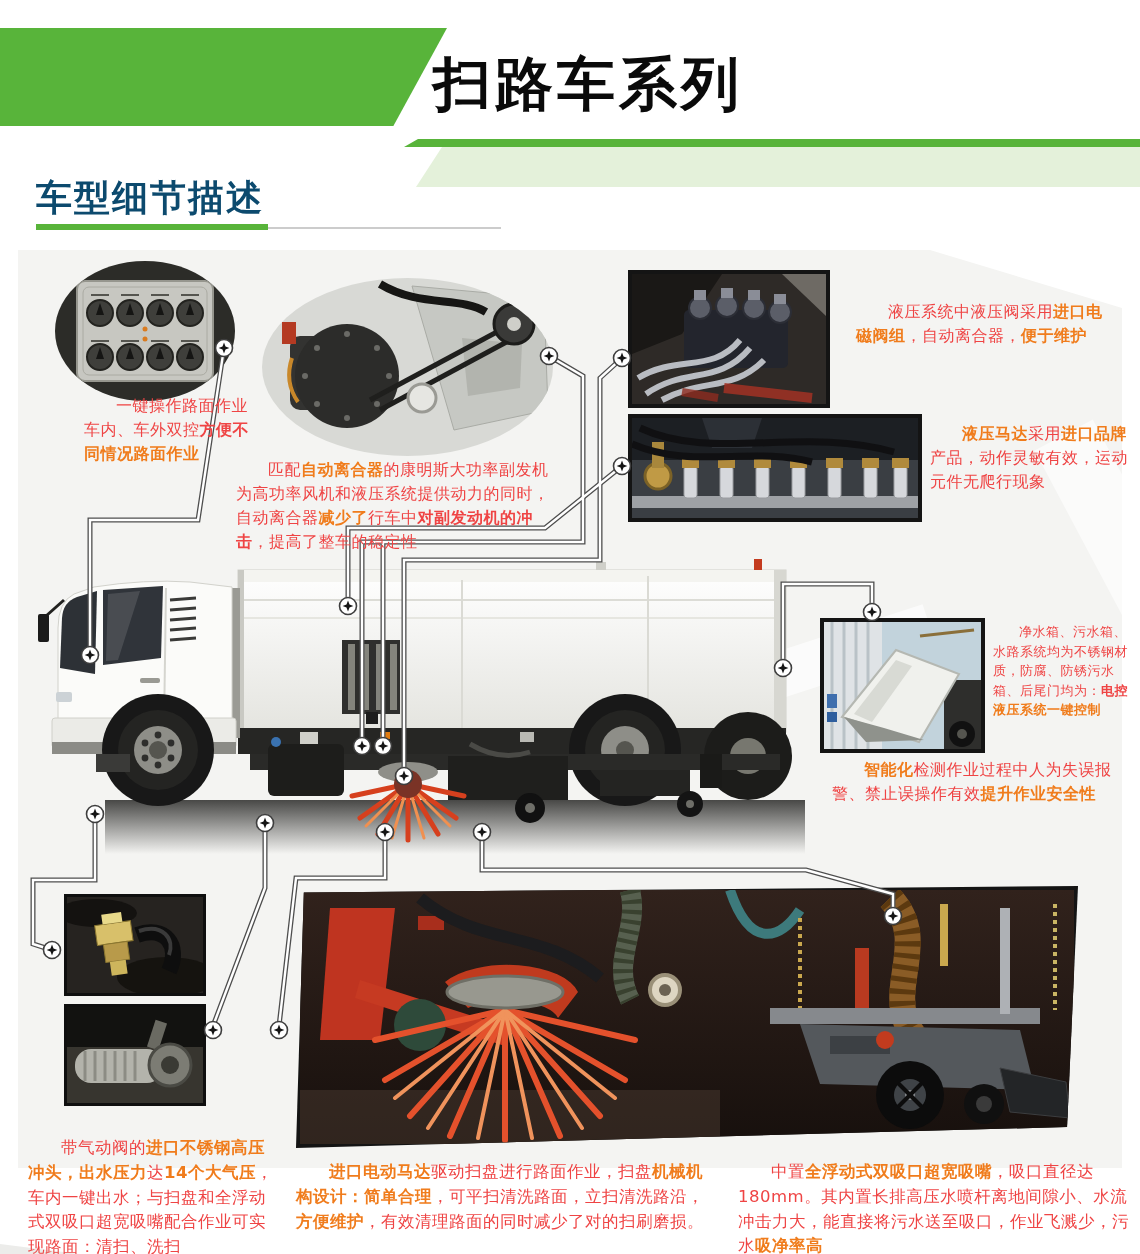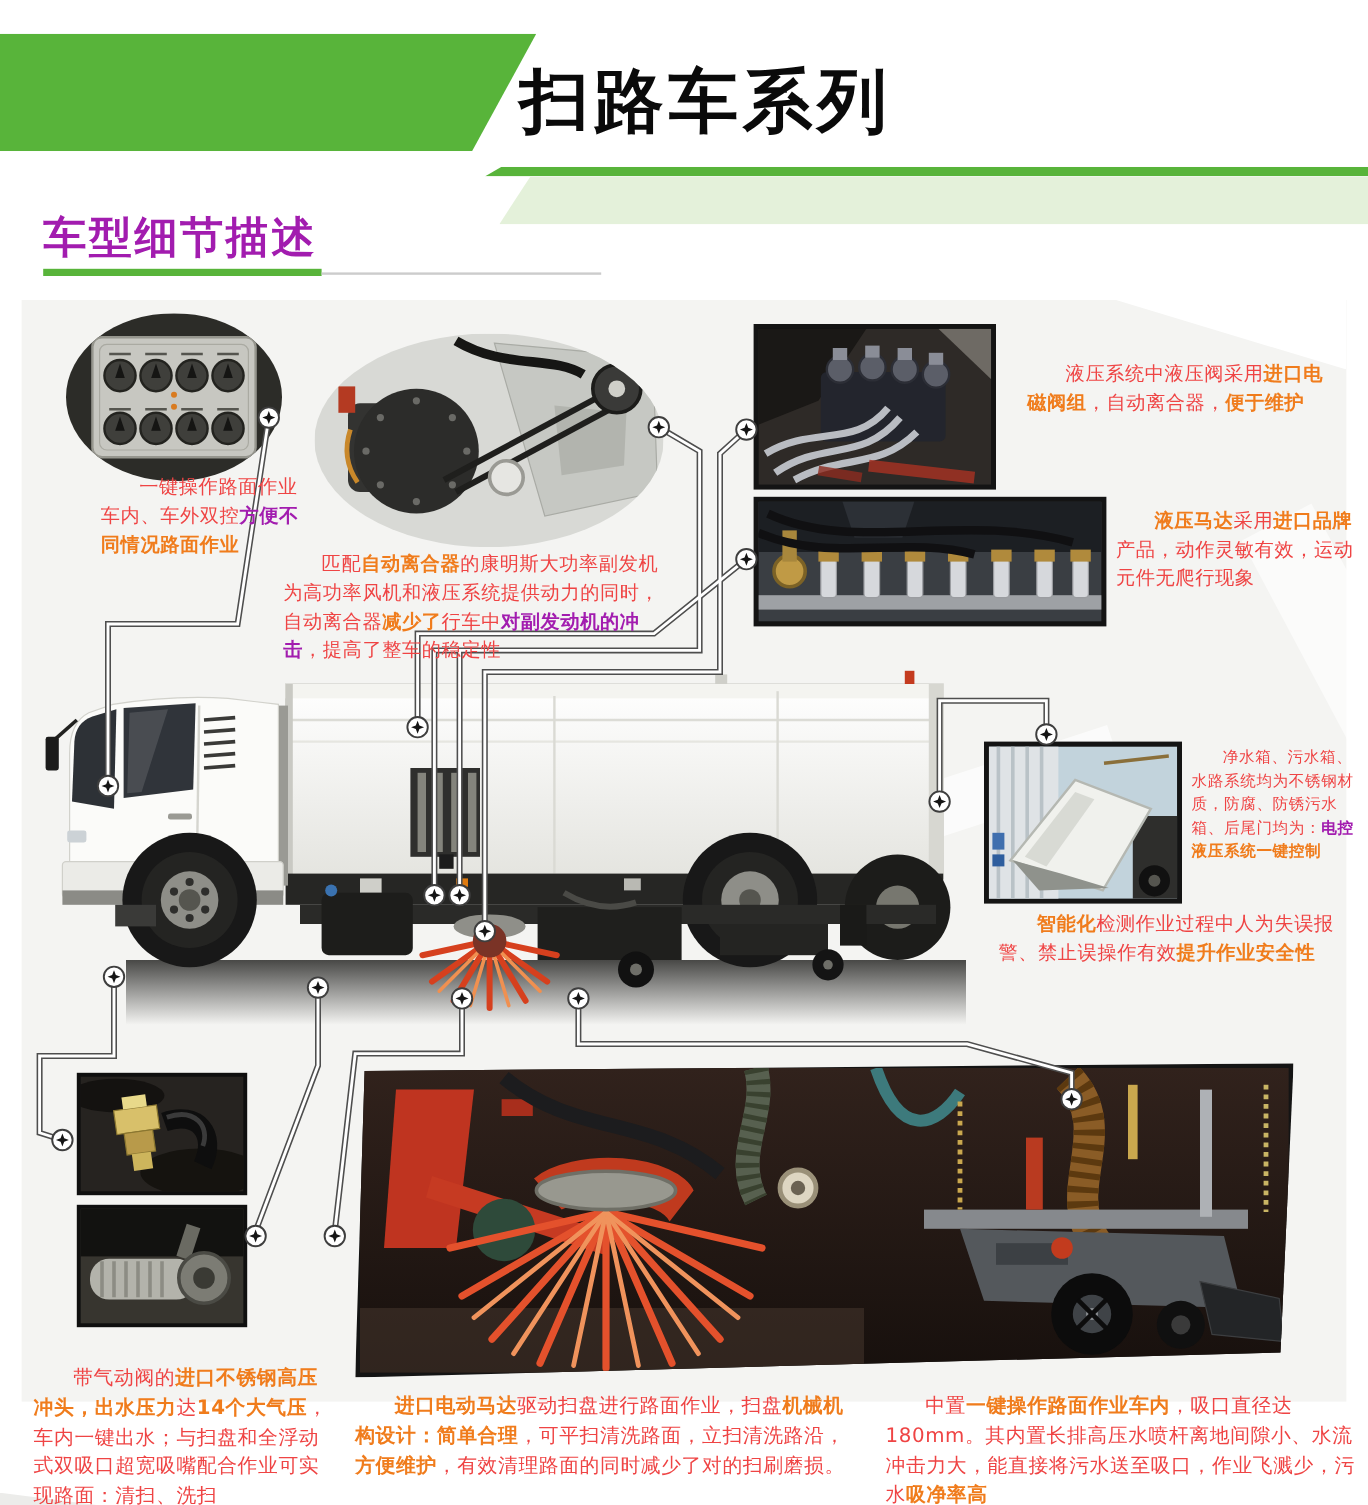--- a/index.html
+++ b/index.html
@@ -8,21 +8,21 @@
   .abs{position:absolute;}
   
   .banner{left:0;top:0;width:447px;height:98px;background:#58b43a;
           clip-path:polygon(0 0,100% 0,88% 100%,0 100%);}
   .page-title{left:408px;top:18px;width:360px;text-align:center;font-size:58px;font-weight:900;
               color:#0a0a0a;letter-spacing:4px;white-space:nowrap;}
   .green-line{left:404px;top:111px;width:736px;height:8px;background:#58b43a;
               clip-path:polygon(14px 0,100% 0,100% 100%,0 100%);}
   .light-band{left:416px;top:119px;width:724px;height:40px;background:#e4f1da;
               clip-path:polygon(26px 0,100% 0,100% 100%,0 100%);}
-  .section-title{left:36px;top:146px;font-size:36px;font-weight:800;color:#a21caf;letter-spacing:2px;}
+  .section-title{left:36px;top:146px;font-size:36px;font-weight:800;color:#0c4a6e;letter-spacing:2px;}
   .sec-underline-green{left:36px;top:196px;width:232px;height:6px;background:#58b43a;}
   .sec-underline-gray{left:268px;top:199px;width:233px;height:2px;background:#cccccc;}
   
   .bg-main{left:18px;top:222px;width:1104px;height:918px;background:#f4f4f2;}
   .bg-tri-tr{left:930px;top:222px;width:192px;height:58px;background:#ffffff;
              clip-path:polygon(0 0,100% 0,100% 100%);}
   .bg-slash1{left:520px;top:640px;width:420px;height:46px;background:rgba(255,255,255,.65);
              transform:rotate(-18deg);transform-origin:center;}
   .bg-slash2{left:1000px;top:480px;width:240px;height:66px;background:rgba(255,255,255,.6);
              transform:rotate(62deg);}
@@ -34,21 +34,21 @@
   .ellipse-photo{border-radius:50%;overflow:hidden;}
   .rect-photo{background:#141414;padding:4px;box-sizing:border-box;}
   .rect-photo svg{display:block;}
   .thin-photo{background:#0f0f0f;padding:3px;box-sizing:border-box;}
   .bigphoto{left:296px;top:858px;width:782px;height:262px;background:#141414;padding:4px;box-sizing:border-box;
             clip-path:polygon(1% 2.5%,100% 0,98.6% 92%,0 100%);}
   
   .callout{font-size:16px;line-height:1.5;color:#3a3a3a;text-indent:2em;letter-spacing:0.5px;}
   .seg-k{color:#ef4444;}
   .seg-o{color:#f07c1c;font-weight:700;}
-  .seg-r{color:#a21caf;font-weight:700;}
+  .seg-r{color:#ef4444;font-weight:700;}
   .overlay{left:0;top:0;pointer-events:none;}
 </style>
 </head>
 <body>
 
 <div id="page">
 
   <div class="abs bg-main"></div>
   <div class="abs bg-tri-tr"></div>
   <div class="abs bg-slash1"></div>
@@ -495,15 +495,15 @@
   <div class="abs callout" style="left:930px;top:394px;width:205px;"><span class="seg-o">液压马达</span><span class="seg-k">采用</span><span class="seg-o">进口品牌</span><span class="seg-k">产品，动作灵敏有效，运动元件无爬行现象</span></div>
 
   <div class="abs callout" style="left:993px;top:594px;width:142px;font-size:13px;"><span class="seg-k">净水箱、污水箱、水路系统均为不锈钢材质，防腐、防锈污水箱、后尾门均为：</span><span class="seg-r">电控</span><span class="seg-o">液压系统一键控制</span></div>
 
   <div class="abs callout" style="left:832px;top:730px;width:300px;"><span class="seg-o">智能化</span><span class="seg-k">检测作业过程中人为失误报警、禁止误操作有效</span><span class="seg-o">提升作业安全性</span></div>
 
   <div class="abs callout" style="left:28px;top:1108px;width:246px;font-size:16.5px;"><span class="seg-k">带气动阀的</span><span class="seg-o">进口不锈钢高压冲头，出水压力</span><span class="seg-k">达</span><span class="seg-o">14个大气压</span><span class="seg-k">，车内一键出水；与扫盘和全浮动式双吸口超宽吸嘴配合作业可实现路面：清扫、洗扫</span></div>
 
   <div class="abs callout" style="left:296px;top:1132px;width:412px;font-size:16.5px;"><span class="seg-o">进口电动马达</span><span class="seg-k">驱动扫盘进行路面作业，扫盘</span><span class="seg-o">机械机构设计：简单合理</span><span class="seg-k">，可平扫清洗路面，立扫清洗路沿，</span><span class="seg-o">方便维护</span><span class="seg-k">，有效清理路面的同时减少了对的扫刷磨损。</span></div>
 
-  <div class="abs callout" style="left:738px;top:1132px;width:398px;font-size:16.5px;"><span class="seg-k">中置</span><span class="seg-o">一键操作路面作业车内</span><span class="seg-k">，吸口直径达180mm。其内置长排高压水喷杆离地间隙小、水流冲击力大，能直接将污水送至吸口，作业飞溅少，污水</span><span class="seg-o">吸净率高</span></div>
+  <div class="abs callout" style="left:738px;top:1132px;width:398px;font-size:16.5px;"><span class="seg-k">中置</span><span class="seg-o">全浮动式双吸口超宽吸嘴</span><span class="seg-k">，吸口直径达180mm。其内置长排高压水喷杆离地间隙小、水流冲击力大，能直接将污水送至吸口，作业飞溅少，污水</span><span class="seg-o">吸净率高</span></div>
 
 </div>
 
 </body></html>

